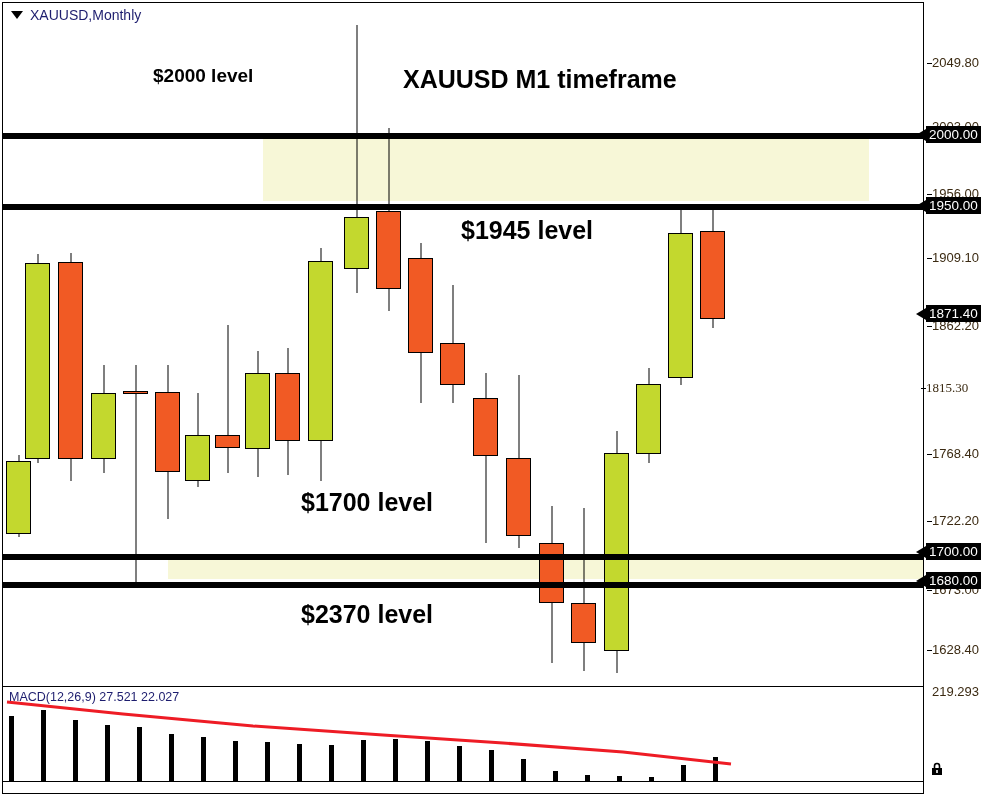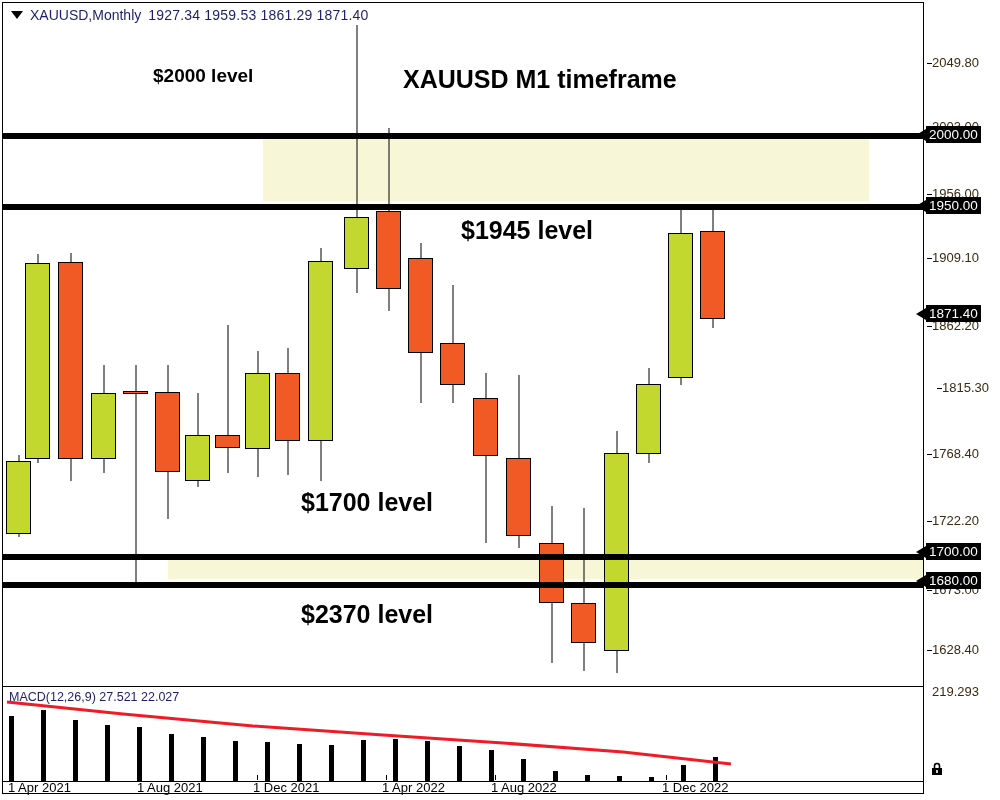--- a/index.html
+++ b/index.html
@@ -180,21 +180,20 @@
           <div class="anno" style="left: 150px; top: 62px; font-size: 19px;">$2000 level</div>
           <div class="anno" style="left: 400px; top: 62px; font-size: 25px;">XAUUSD M1 timeframe</div>
           <div class="anno" style="left: 458px; top: 213px; font-size: 25px;">$1945 level</div>
           <div class="anno" style="left: 298px; top: 485px; font-size: 25px;">$1700 level</div>
           <div class="anno" style="left: 298px; top: 597px; font-size: 25px;">$2370 level</div>
         </div>
 
       <div id="hdr">
         <span class="tri"></span>
         <span class="sym">XAUUSD,Monthly</span>
-        <span class="ohlc">1927.34 1959.53 1861.29 1871.40</span>
       </div>
     </div>
 
     <div id="macd-pane">
       <div id="macd-label">MACD(12,26,9) 27.521 22.027</div>
       <div id="macd-bars">
           <div class="mbar" style="left: 6px; height: 66px;"></div>
           <div class="mbar" style="left: 38px; height: 72px;"></div>
           <div class="mbar" style="left: 70px; height: 62px;"></div>
           <div class="mbar" style="left: 102px; height: 57px;"></div>
@@ -227,44 +226,30 @@
 
   <div id="price-scale">
       <div class="tick" style="top: 53px; left: 6px;">2049.80<span class="dash"></span></div>
       <div class="tick" style="top: 117px; left: 6px;">2003.00<span class="dash"></span></div>
       <div class="tick hl" style="top: 124px; left: 0px;">2000.00<span class="arrow"></span></div>
       <div class="tick" style="top: 184px; left: 6px;">1956.00<span class="dash"></span></div>
       <div class="tick hl" style="top: 195px; left: 0px;">1950.00<span class="arrow"></span></div>
       <div class="tick" style="top: 248px; left: 6px;">1909.10<span class="dash"></span></div>
       <div class="tick hl" style="top: 303px; left: 0px;">1871.40<span class="arrow"></span></div>
       <div class="tick" style="top: 316px; left: 6px;">1862.20<span class="dash"></span></div>
-      <div class="tick" style="top: 378px; left: 16px;">1815.30<span class="dash"></span></div>
+      <div class="tick" style="top: 378px; left: 0; font-family: Liberation Serif, serif;">1815.30<span class="dash"></span></div>
       <div class="tick" style="top: 444px; left: 6px;">1768.40<span class="dash"></span></div>
       <div class="tick" style="top: 511px; left: 6px;">1722.20<span class="dash"></span></div>
       <div class="tick hl" style="top: 541px; left: 0px;">1700.00<span class="arrow"></span></div>
       <div class="tick hl" style="top: 570px; left: 0px;">1680.00<span class="arrow"></span></div>
       <div class="tick" style="top: 580px; left: 6px;">1673.00<span class="dash"></span></div>
       <div class="tick" style="top: 640px; left: 6px;">1628.40<span class="dash"></span></div>
       <div class="tick" style="top: 682px; left: 6px;">219.293</div>
     </div>
 
-  <div id="time-axis">
-      <div class="tlab" style="left: 6px;">1 Apr 2021</div>
-      <div class="tmark" style="left: 10px;"></div>
-      <div class="tlab" style="left: 135px;">1 Aug 2021</div>
-      <div class="tmark" style="left: 139px;"></div>
-      <div class="tlab" style="left: 251px;">1 Dec 2021</div>
-      <div class="tmark" style="left: 255px;"></div>
-      <div class="tlab" style="left: 380px;">1 Apr 2022</div>
-      <div class="tmark" style="left: 384px;"></div>
-      <div class="tlab" style="left: 489px;">1 Aug 2022</div>
-      <div class="tmark" style="left: 493px;"></div>
-      <div class="tlab" style="left: 660px;">1 Dec 2022</div>
-      <div class="tmark" style="left: 664px;"></div>
-    </div>
 
   <svg id="lock" viewBox="0 0 14 14">
     <rect x="2" y="6" width="10" height="7" fill="#000"></rect>
     <path d="M4.5 6 V4 a2.5 2.5 0 0 1 5 0 V6" fill="none" stroke="#000" stroke-width="1.6"></path>
     <rect x="6.2" y="8" width="1.6" height="3" fill="#fff"></rect>
   </svg>
 
 </div>
 
 </body></html>

